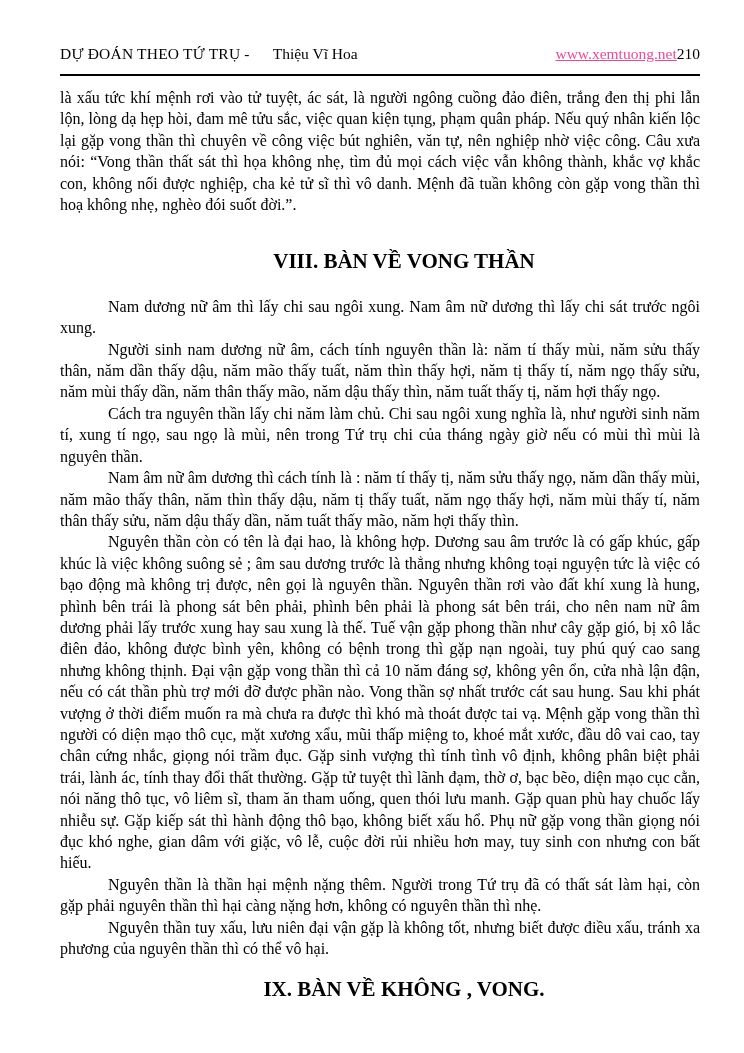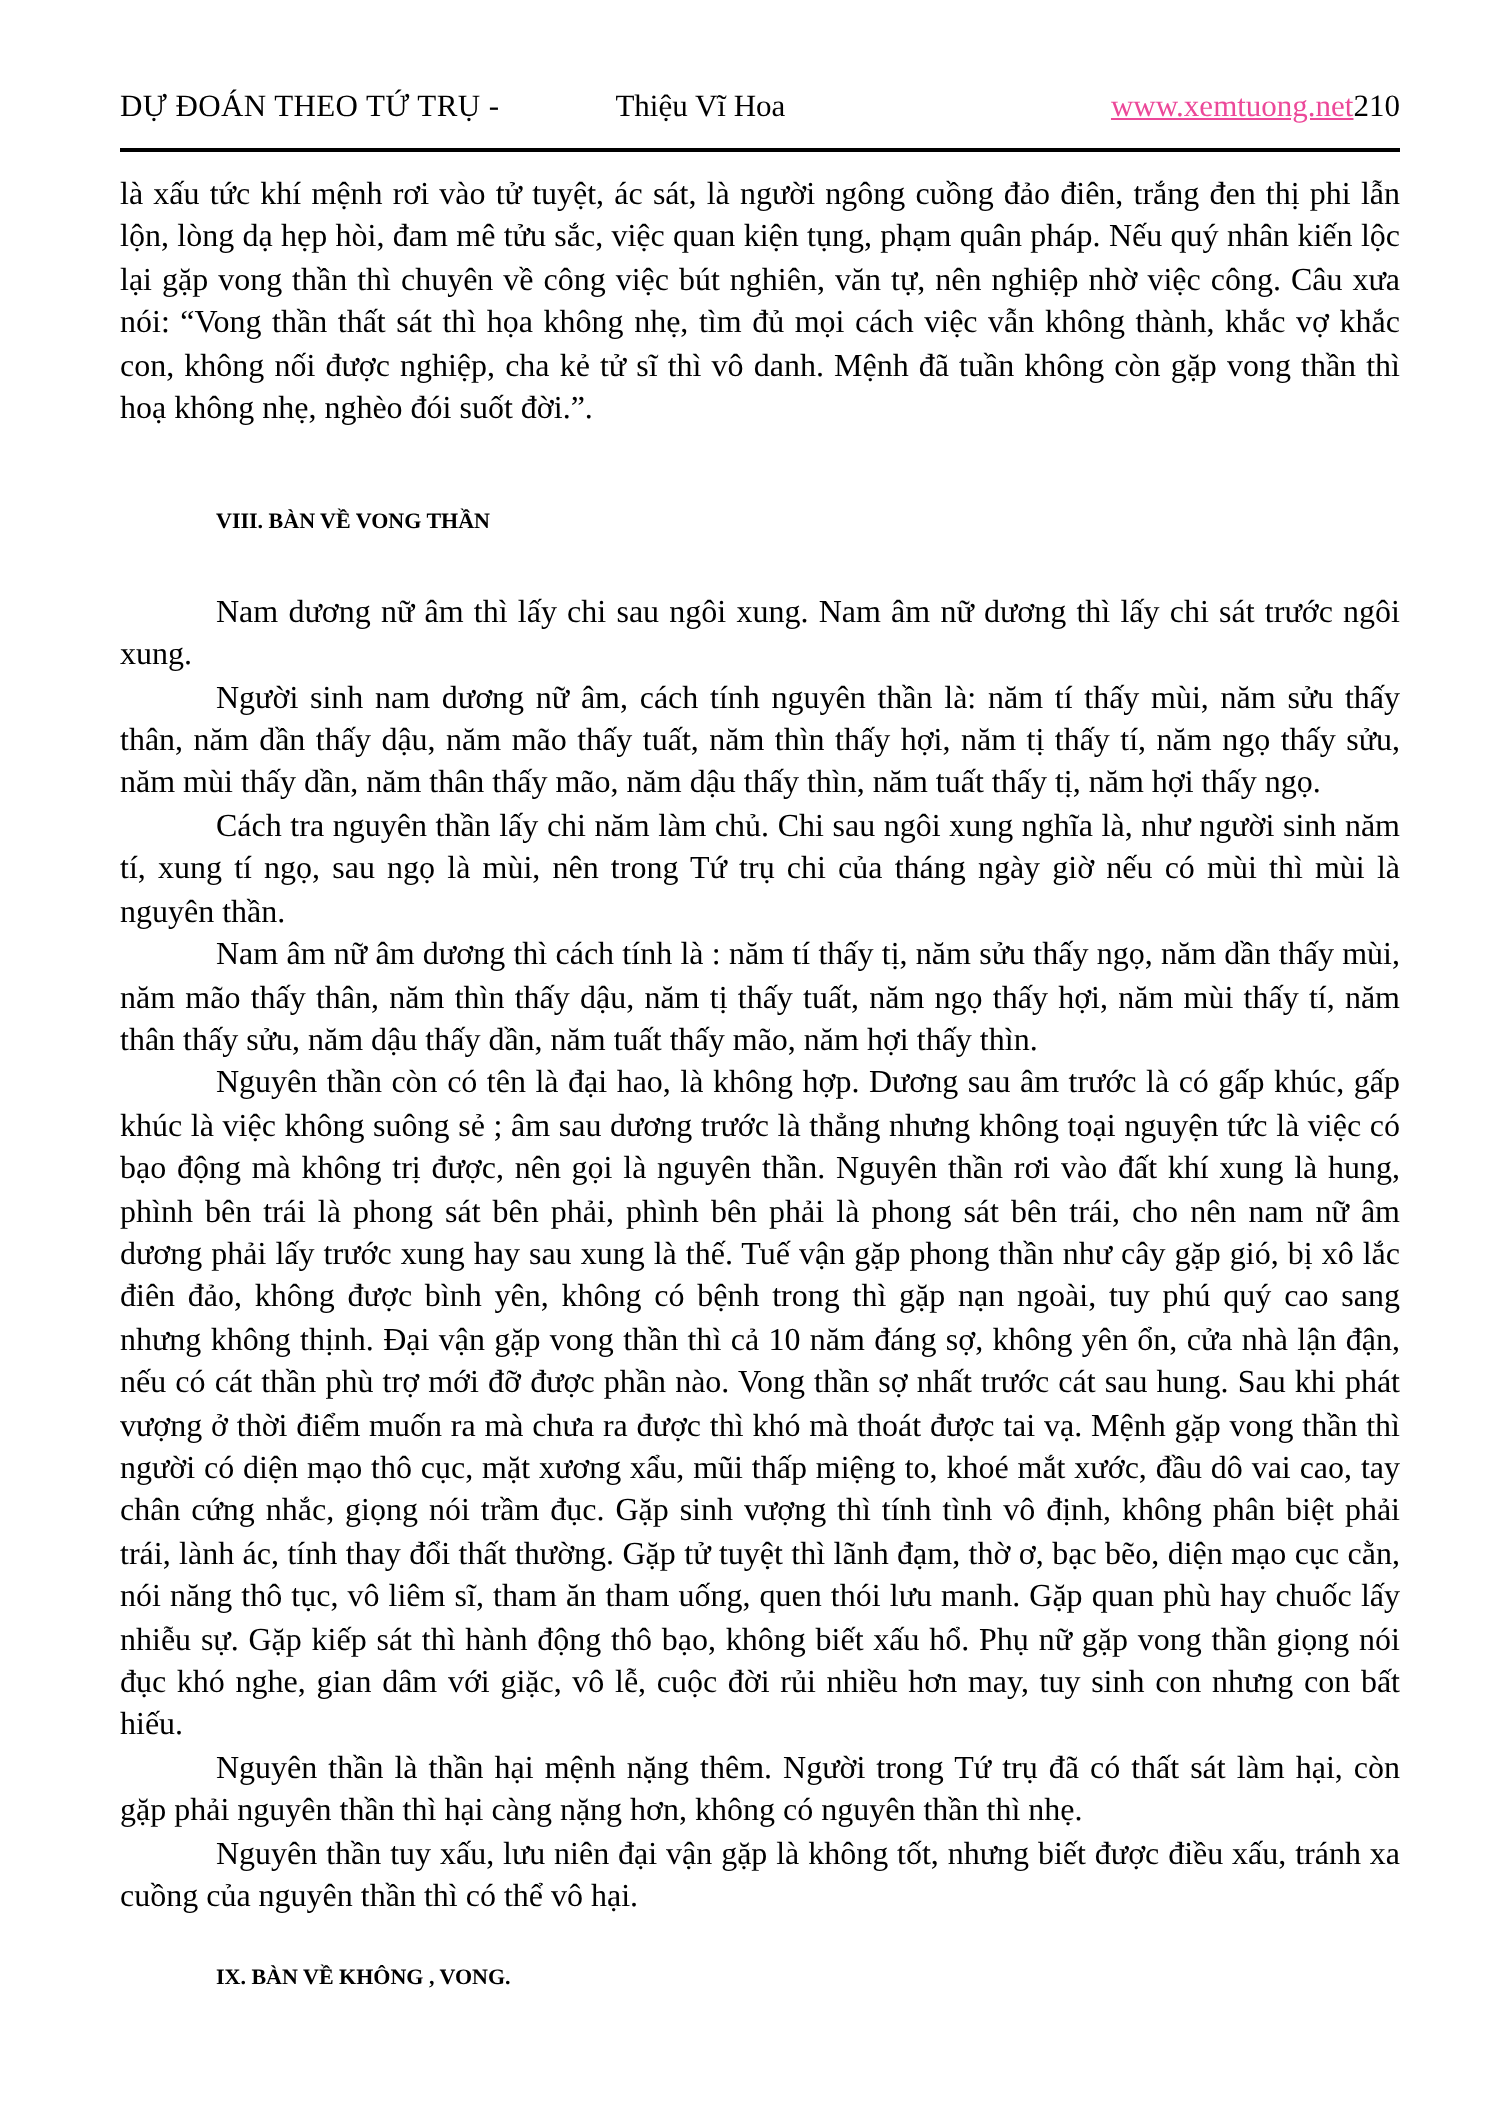--- a/index.html
+++ b/index.html
@@ -20,21 +20,21 @@
     overflow: hidden;
   }
   .header-row {
     display: flex;
     align-items: baseline;
     font-size: 15.5px;
     line-height: 19px;
     white-space: nowrap;
   }
   .header-title { letter-spacing: 0.2px; }
-  .header-author { margin-left: 58px; }
+  .header-author { margin-left: 23px; }
   .header-spacer { flex: 1 1 auto; }
   .header-site {
     color: #ec4899;
     text-decoration: underline;
     cursor: pointer;
   }
   .header-page { }
   .header-rule {
     border: none;
     border-top: 2px solid #000000;
@@ -47,25 +47,25 @@
     text-align: justify;
   }
   .body-text p {
     margin: 0;
     text-indent: 48px;
   }
   .body-text p.cont {
     text-indent: 0;
   }
   .body-text h2 {
-    font-size: 11px;
+    font-size: 21px;
     font-weight: bold;
     margin: 36px 0 23px 0;
     text-indent: 48px;
-    text-align: left;
+    text-align: center;
   }
   .body-text h2.last {
     margin-top: 20px;
     margin-bottom: 12px;
   }
 </style>
 </head>
 <body>
 
 <div class="page">
@@ -82,17 +82,17 @@
 
   <div class="body-text">
     <p class="cont">là xấu tức khí mệnh rơi vào tử tuyệt, ác sát, là người ngông cuồng đảo điên, trắng đen thị phi lẫn lộn, lòng dạ hẹp hòi, đam mê tửu sắc, việc quan kiện tụng, phạm quân pháp. Nếu quý nhân kiến lộc lại gặp vong thần thì chuyên về công việc bút nghiên, văn tự, nên nghiệp nhờ việc công. Câu xưa nói: “Vong thần thất sát thì họa không nhẹ, tìm đủ mọi cách việc vẫn không thành, khắc vợ khắc con, không nối được nghiệp, cha kẻ tử sĩ thì vô danh. Mệnh đã tuần không còn gặp vong thần thì hoạ không nhẹ, nghèo đói suốt đời.”.</p>
     <h2>VIII. BÀN VỀ VONG THẦN</h2>
     <p>Nam dương nữ âm thì lấy chi sau ngôi xung. Nam âm nữ dương thì lấy chi sát trước ngôi xung.</p>
     <p>Người sinh nam dương nữ âm, cách tính nguyên thần là: năm tí thấy mùi, năm sửu thấy thân, năm dần thấy dậu, năm mão thấy tuất, năm thìn thấy hợi, năm tị thấy tí, năm ngọ thấy sửu, năm mùi thấy dần, năm thân thấy mão, năm dậu thấy thìn, năm tuất thấy tị, năm hợi thấy ngọ.</p>
     <p>Cách tra nguyên thần lấy chi năm làm chủ. Chi sau ngôi xung nghĩa là, như người sinh năm tí, xung tí ngọ, sau ngọ là mùi, nên trong Tứ trụ chi của tháng ngày giờ nếu có mùi thì mùi là nguyên thần.</p>
     <p>Nam âm nữ âm dương thì cách tính là  : năm tí thấy tị, năm sửu thấy ngọ, năm dần thấy mùi, năm mão thấy thân, năm thìn thấy dậu, năm tị thấy tuất, năm ngọ thấy hợi, năm mùi thấy tí, năm thân thấy sửu, năm dậu thấy dần, năm tuất thấy mão, năm hợi thấy thìn.</p>
     <p>Nguyên thần còn có tên là đại hao, là không hợp. Dương sau âm trước là có gấp khúc, gấp khúc là việc không suông sẻ ; âm sau dương trước là thẳng nhưng không toại nguyện tức là việc có bạo động mà không trị được, nên gọi là nguyên thần. Nguyên thần rơi vào đất khí xung là hung, phình bên trái là phong sát bên phải, phình bên phải là phong sát bên trái, cho nên nam nữ âm dương phải lấy trước xung hay sau xung là thế. Tuế vận gặp phong thần như cây gặp gió, bị xô lắc điên đảo, không được bình yên, không có bệnh trong thì gặp nạn ngoài, tuy phú quý cao sang nhưng không thịnh. Đại vận gặp vong thần thì cả 10 năm đáng sợ, không yên ổn, cửa nhà lận đận, nếu có cát thần phù trợ mới đỡ được phần nào. Vong thần sợ nhất trước cát sau hung. Sau khi phát vượng ở thời điểm muốn ra mà chưa ra được thì khó mà thoát được tai vạ. Mệnh gặp vong thần thì người có diện mạo thô cục, mặt xương xẩu, mũi thấp miệng to, khoé mắt xước, đầu dô vai cao, tay chân cứng nhắc, giọng nói trầm đục. Gặp sinh vượng thì tính tình vô định, không phân biệt phải trái, lành ác, tính thay đổi thất thường. Gặp tử tuyệt thì lãnh đạm, thờ ơ, bạc bẽo, diện mạo cục cằn, nói năng thô tục, vô liêm sĩ, tham ăn tham uống, quen thói lưu manh. Gặp quan phù hay chuốc lấy nhiễu sự. Gặp kiếp sát thì hành động thô bạo, không biết xấu hổ. Phụ nữ gặp vong thần giọng nói đục khó nghe, gian dâm với giặc, vô lễ, cuộc đời rủi nhiều hơn may, tuy sinh con nhưng con bất hiếu.</p>
     <p>Nguyên thần là thần hại mệnh nặng thêm. Người trong Tứ trụ đã có thất sát làm hại, còn gặp phải nguyên thần thì hại càng nặng hơn, không có nguyên thần thì nhẹ.</p>
-    <p>Nguyên thần tuy xấu, lưu niên đại vận gặp là không tốt, nhưng biết được  điều xấu, tránh xa cuồng của nguyên thần thì có thể vô hại.</p>
+    <p>Nguyên thần tuy xấu, lưu niên đại vận gặp là không tốt, nhưng biết được  điều xấu, tránh xa phương của nguyên thần thì có thể vô hại.</p>
     <h2 class="last">IX. BÀN VỀ KHÔNG , VONG.</h2>
   </div>
 
 </div>
 
 </body></html>

